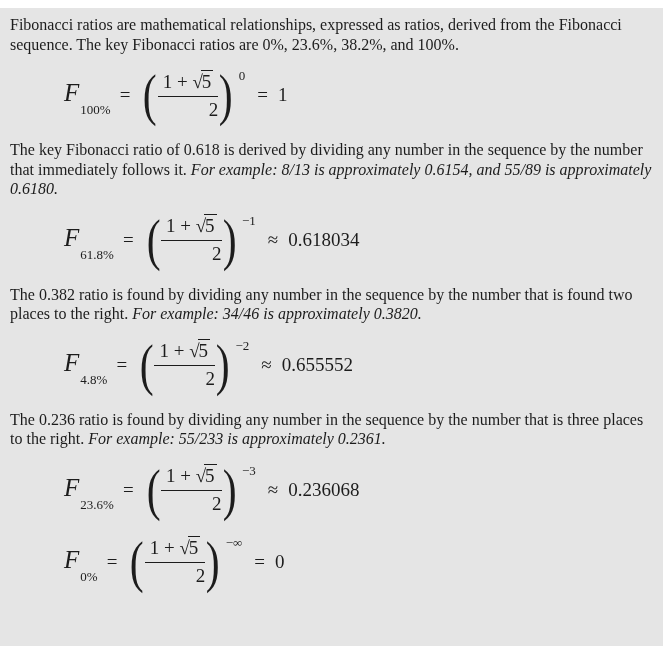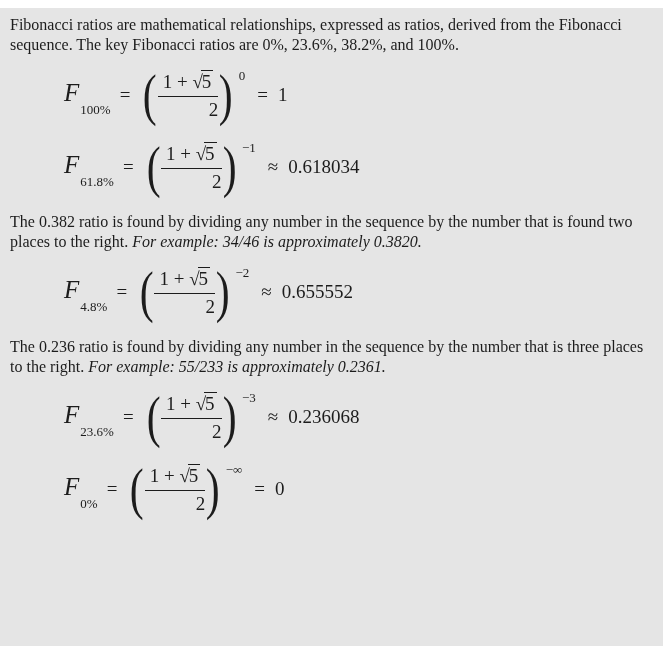--- a/index.html
+++ b/index.html
@@ -107,20 +107,21 @@
     <span class="frac">
       <span class="num"><span>1 + </span><span class="sqrt-sym">√</span><span class="radicand">5</span></span>
       <span class="den">2</span>
     </span>
     <span class="paren close">)</span>
     <sup class="exp">0</sup>
     <span class="rel after-exp">=</span>
     <span class="result">1</span>
   </div>
 
+  <p class="para"><span>The key Fibonacci ratio of 0.618 is derived by dividing any number in the sequence by the number that immediately follows it. </span><i>For example: 8/13 is approximately 0.6154, and 55/89 is approximately 0.6180.</i></p>
 
   <div class="formula">
     <span class="fvar"><span>F</span><sub class="fsub">61.8%</sub></span>
     <span class="rel">=</span>
     <span class="paren open">(</span>
     <span class="frac">
       <span class="num"><span>1 + </span><span class="sqrt-sym">√</span><span class="radicand">5</span></span>
       <span class="den">2</span>
     </span>
     <span class="paren close">)</span>

